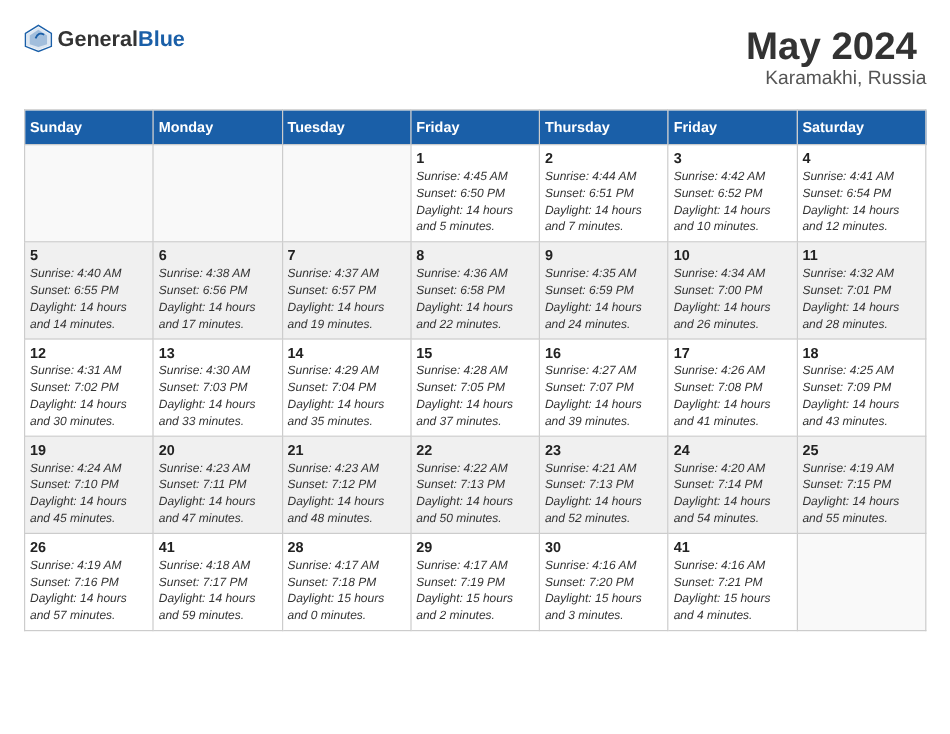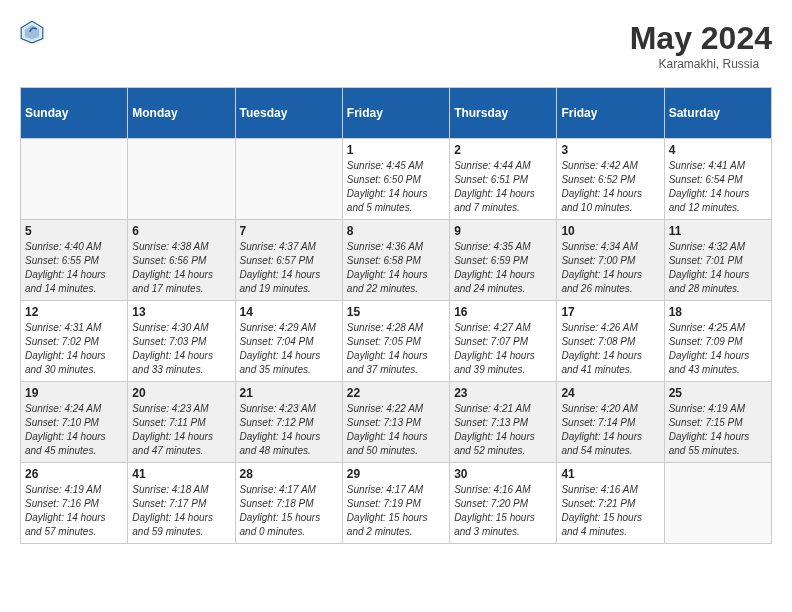--- a/index.html
+++ b/index.html
@@ -29,41 +29,41 @@
     .logo-text-blue {
       font-size: 18px;
       font-weight: bold;
       color: #1a5fa8;
     }
     .logo-icon {
       width: 24px;
       height: 24px;
     }
     .title-block {
-      text-align: center;
+      text-align: left;
     }
     .month-title {
       font-size: 32px;
       font-weight: bold;
       color: #333;
     }
     .location-title {
-      font-size: 12px;
+      font-size: 16px;
       color: #555;
       margin-left: 16px;
     }
     .calendar {
       width: 100%;
       border-collapse: collapse;
       font-size: 11px;
     }
     .calendar th {
       background: #1a5fa8;
       color: #fff;
-      padding: 18px 4px;
+      padding: 7px 4px;
       text-align: left;
       font-size: 12px;
       font-weight: bold;
       border: 1px solid #ccc;
     }
     .calendar td {
       border: 1px solid #ccc;
       vertical-align: top;
       padding: 4px;
       width: calc(100% / 7);
@@ -94,20 +94,23 @@
 <body>
 
 <div class="header">
   <div class="logo">
     <svg class="logo-icon" viewBox="0 0 40 40" xmlns="http://www.w3.org/2000/svg">
       <polygon points="20,4 36,14 36,30 20,36 4,30 4,14" fill="#1a5fa8" opacity="0.15"></polygon>
       <polygon points="20,2 38,13 38,31 20,38 2,31 2,13" fill="none" stroke="#1a5fa8" stroke-width="2"></polygon>
       <polygon points="20,8 32,16 32,28 20,32 8,28 8,16" fill="#1a5fa8" opacity="0.3"></polygon>
       <path d="M16,20 Q20,10 28,15" fill="none" stroke="#1a5fa8" stroke-width="2.5"></path>
     </svg>
+    <div>
+      <span class="logo-text-general">General</span><span class="logo-text-blue">Blue</span>
+    </div>
   </div>
   <div class="title-block">
     <div class="month-title">May 2024</div>
     <div class="location-title">Karamakhi, Russia</div>
   </div>
 </div>
 
 <table class="calendar">
   <thead>
     <tr>

